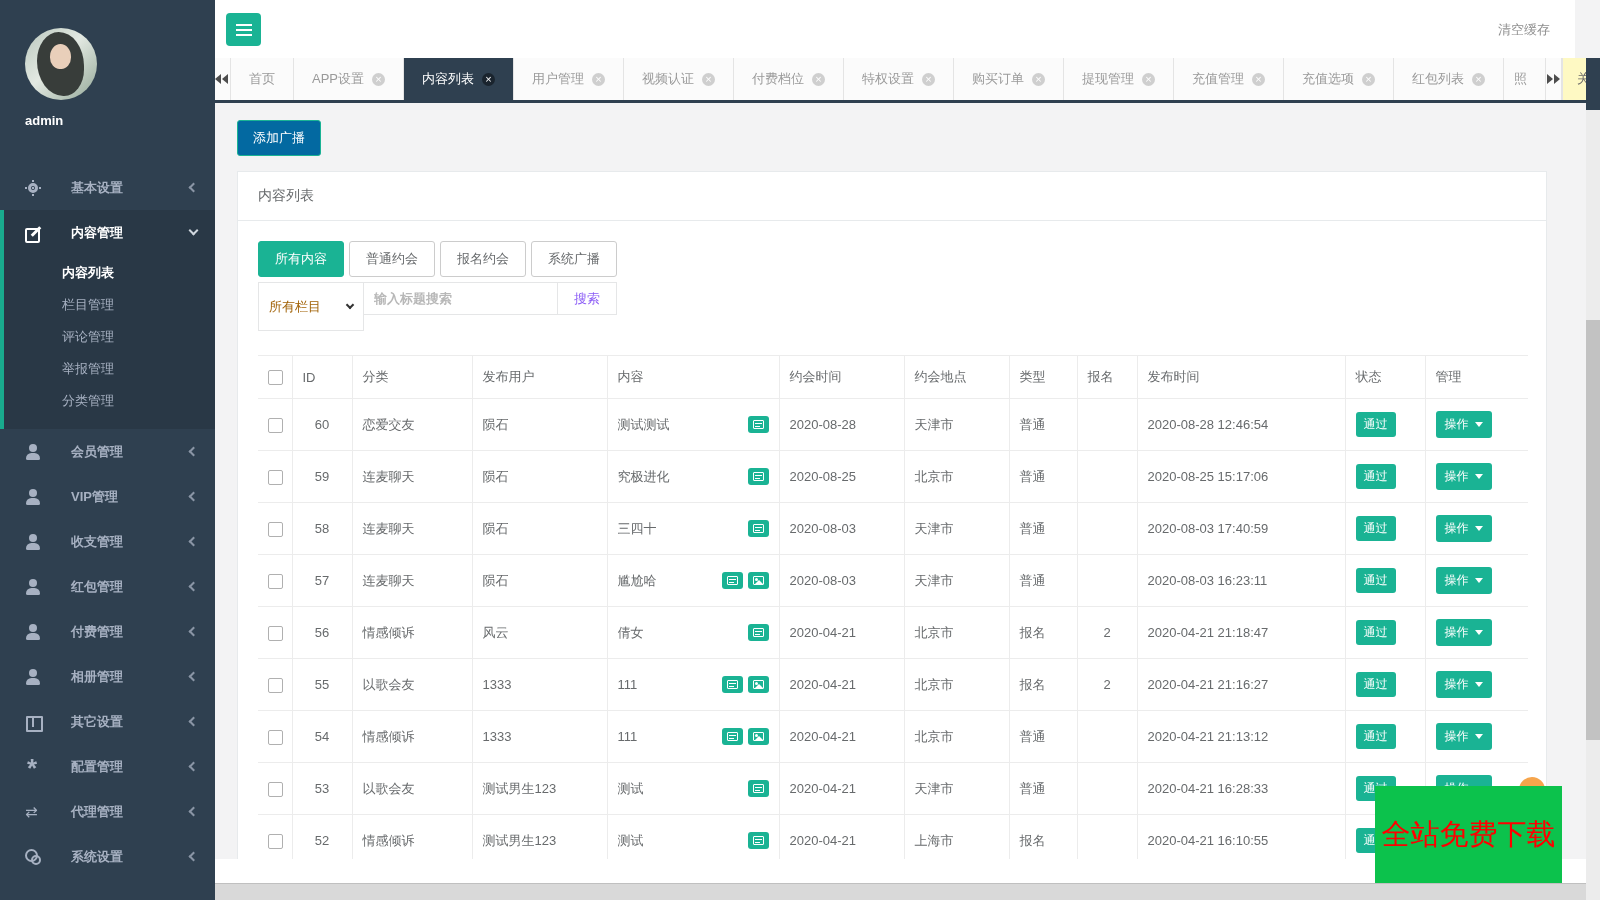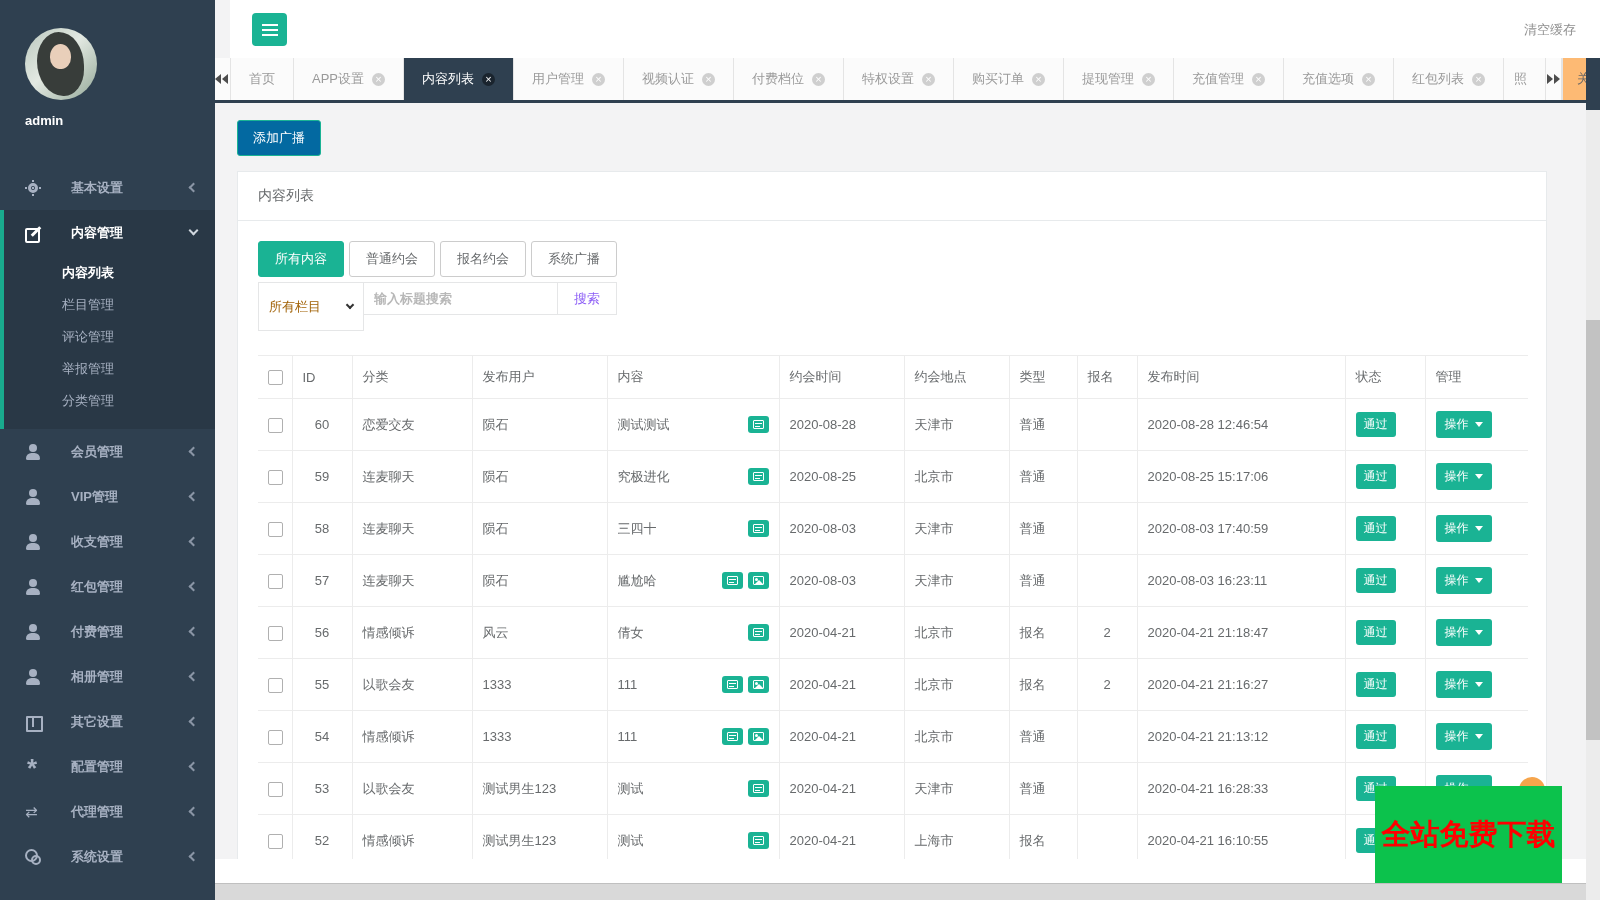--- a/index.html
+++ b/index.html
@@ -36,29 +36,29 @@
   .i-asterisk::before { content:"*"; position:absolute; left:2px; top:0; font:bold 26px/18px "Liberation Sans","DejaVu Sans",sans-serif; }
   .i-exchange::before { content:"\21C4"; position:absolute; left:0; top:0; font-size:15px; line-height:16px; }
   .i-cogs::before { content:""; position:absolute; left:0; top:0; width:9px; height:9px; border:2px solid currentColor; border-radius:50%; }
   .i-cogs::after { content:""; position:absolute; right:0; bottom:0; width:6px; height:6px; border:2px solid currentColor; border-radius:50%; }
 
   .chev { width:7px; height:7px; display:inline-block; flex:none; }
   .chev-left { border-left:2px solid #8a95a5; border-bottom:2px solid #8a95a5; transform:rotate(45deg); }
   .chev-down { border-right:2px solid #cfd6de; border-bottom:2px solid #cfd6de; transform:rotate(45deg); margin-top:-4px; }
 
   
-  .topbar { position:absolute; left:230px; top:0; width:1371px; height:58px; background:#ffffff; z-index:5; }
+  .topbar { position:absolute; left:204px; top:0; width:1371px; height:58px; background:#ffffff; z-index:5; }
   .hamburger { position:absolute; left:22px; top:13px; width:35px; height:33px; background:#1ab394; border:none; border-radius:4px; cursor:pointer; }
   .bars { position:relative; display:block; width:16px; height:2px; background:#fff; margin:0 auto; }
   .bars::before,.bars::after { content:""; position:absolute; left:0; width:16px; height:2px; background:#fff; }
   .bars::before { top:-5px; } .bars::after { top:5px; }
   .clear-cache { position:absolute; right:25px; top:21px; color:#8f8f8f; cursor:pointer; }
 
   
-  .tabbar { position:absolute; left:215px; top:58px; width:1371px; height:45px; background:#fdba74; border-bottom:3px solid #2f4050; display:flex; align-items:stretch; z-index:6; }
+  .tabbar { position:absolute; left:215px; top:58px; width:1371px; height:45px; background:#fef9c3; border-bottom:3px solid #2f4050; display:flex; align-items:stretch; z-index:6; }
   .nav-arrow { width:38px; background:#fbfbfb; border:none; border-right:1px solid #e4e4e4; cursor:pointer; display:flex; align-items:center; justify-content:center; }
   .dbl { position:relative; width:15px; height:10px; display:inline-block; }
   .dbl-left::before,.dbl-left::after { content:""; position:absolute; top:0; border-top:5px solid transparent; border-bottom:5px solid transparent; border-right:6px solid #4d4d4d; }
   .dbl-left::before { left:0; } .dbl-left::after { left:7px; }
   .dbl-right::before,.dbl-right::after { content:""; position:absolute; top:0; border-top:5px solid transparent; border-bottom:5px solid transparent; border-left:6px solid #4d4d4d; }
   .dbl-right::before { left:1px; } .dbl-right::after { left:8px; }
   #tabs { display:flex; align-items:stretch; }
   .tab { display:flex; align-items:center; padding:0 18px; color:#9a9a9a; border-right:1px solid #e4e4e4; cursor:pointer; white-space:nowrap; background:#fbfbfb; }
   .tab.active { background:#2f4050; color:#ffffff; }
   .tab.truncated { width:42px; padding:0 10px; overflow:hidden; }
@@ -110,21 +110,21 @@
   .status { background:#1ab394; color:#fff; font-size:12px; padding:4px 8px; border-radius:3px; display:inline-block; cursor:pointer; }
   .action-btn { background:#1ab394; color:#fff; font-size:12px; padding:5px 9px; border:none; border-radius:3px; cursor:pointer; display:inline-flex; align-items:center; }
 
   
   .white-band { position:absolute; left:215px; top:859px; width:1371px; height:24px; background:#ffffff; }
   .bottom-strip { position:absolute; left:215px; top:883px; width:1385px; height:17px; background:#d9d9d9; border-top:1px solid #c0c0c0; }
   .vscroll { position:absolute; right:0; top:58px; width:14px; height:842px; background:#ececec; z-index:30; }
   .vthumb-dark { width:14px; height:52px; background:#2f4050; }
   .vthumb { width:14px; height:420px; background:#c2c2c2; margin-top:210px; }
   .float-dot { position:absolute; left:1519px; top:777px; width:26px; height:26px; border-radius:50%; background:#f6a54c; z-index:40; cursor:pointer; }
-  .download-overlay { position:absolute; left:1375px; top:786px; width:187px; height:97px; background:#0cc24c; color:#fe0000; display:flex; align-items:center; justify-content:center; font-size:29px; font-weight:bold; z-index:50; cursor:pointer; white-space:nowrap; }
+  .download-overlay { position:absolute; left:1375px; top:786px; width:187px; height:97px; background:#0cc24c; color:#fe0000; display:flex; align-items:center; justify-content:center; font-size:29px; font-weight:normal; z-index:50; cursor:pointer; white-space:nowrap; }
 </style>
 </head>
 <body>
 
 <div class="sidebar">
   <div class="profile">
     <div class="avatar"></div>
     <div class="username">admin</div>
   </div>
   <nav id="menu">

